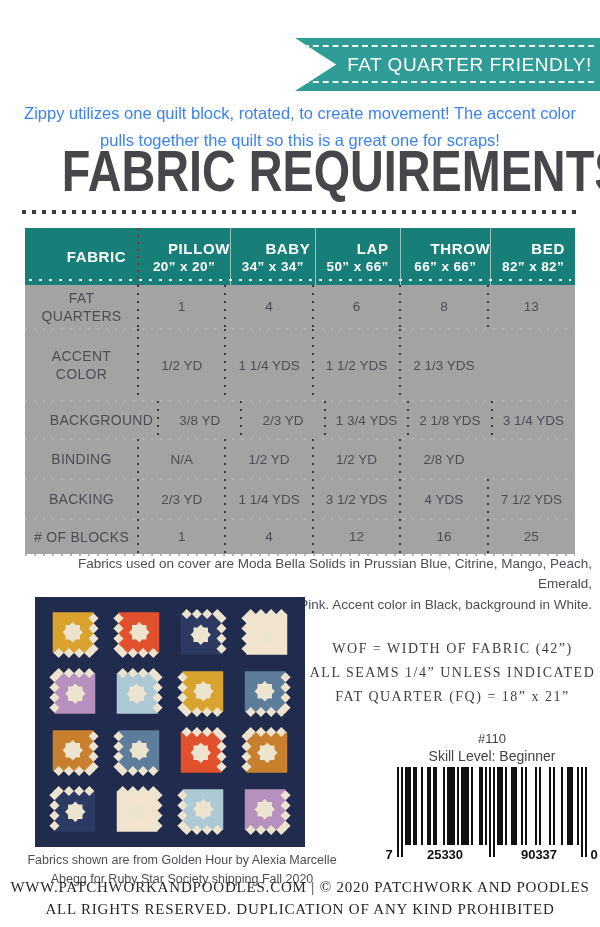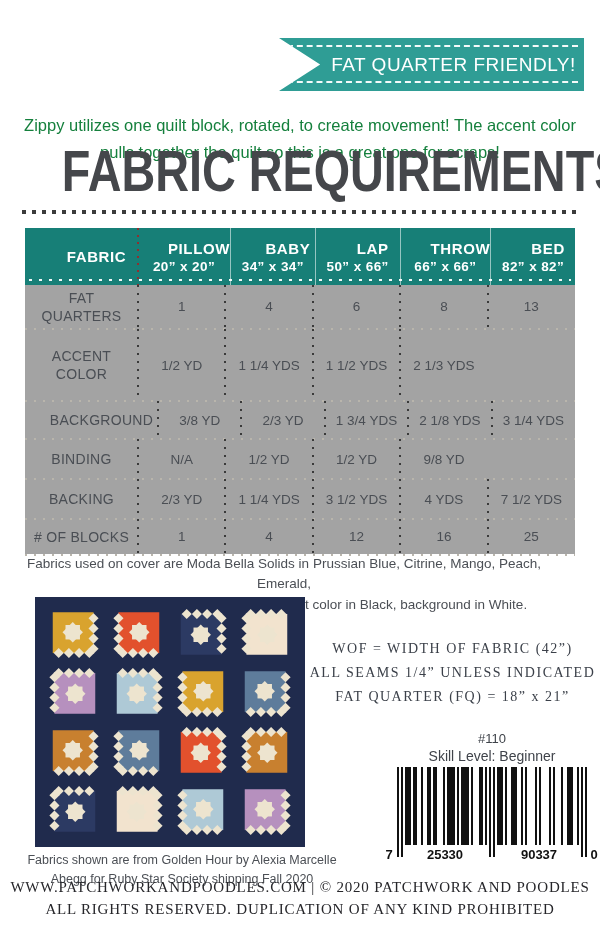--- a/index.html
+++ b/index.html
@@ -5,37 +5,37 @@
   * { margin:0; padding:0; box-sizing:border-box; }
   html,body { background:#ffffff; }
   .page {
     position:relative; width:600px; height:927px; margin:0 auto;
     background:#ffffff; overflow:hidden;
     font-family:"Liberation Sans", sans-serif; color:#4a4e54;
   }
 
   
   .banner {
-    position:absolute; top:38px; left:279px; width:305px; height:53px;
+    position:absolute; top:38px; left:295px; width:305px; height:53px;
     background:#2f9d95;
     clip-path:polygon(0 0,100% 0,100% 100%,0 100%,13.5% 50%);
     text-decoration:underline;
   }
   .banner .dash { position:absolute; left:8px; right:6px; border-top:2.5px dashed #ffffff; opacity:.95; }
   .banner .dash.top { top:7px; }
   .banner .dash.bot { bottom:8px; }
   .banner .label {
     position:absolute; left:44px; right:0; top:0; bottom:0;
     display:flex; align-items:center; justify-content:center;
     color:#fff; font-size:19px; letter-spacing:.5px;
   }
 
   
-  .intro { position:absolute; top:112px; left:0; width:100%; text-align:center;
-           font-size:16.5px; line-height:1.62; color:#15803d; }
+  .intro { position:absolute; top:100px; left:0; width:100%; text-align:center;
+           font-size:16.5px; line-height:1.62; color:#3b82f6; }
   .title-wrap { position:absolute; top:143px; left:0; width:100%; text-align:center; }
   .title {
     display:inline-block; font-weight:bold; font-size:57px; line-height:56px;
     color:#45474b; letter-spacing:0; transform:scaleX(.82); transform-origin:center;
     white-space:nowrap;
   }
   .dots-line {
     position:absolute; top:210px; left:22px; right:22px; height:4px;
     background:repeating-linear-gradient(90deg,#3b3b3b 0 4px,transparent 4px 10px);
   }
@@ -76,21 +76,21 @@
   .tr:nth-child(5){ min-height:40px; }
   .tr:nth-child(6){ min-height:35px; }
   .td { display:flex; align-items:center; justify-content:center; text-align:center;
         padding:4px 4px; position:relative; font-size:13.5px; color:#4a4e54; line-height:1.3; }
   .td.lbl { font-size:14px; letter-spacing:.3px; }
   .td.val::before {
     content:""; position:absolute; left:-1px; top:0; bottom:0; width:2px;
     background:repeating-linear-gradient(180deg,#3a3a3a 0 2.5px,transparent 2.5px 8px);
   }
 
-  .note { position:absolute; top:554px; left:4px; width:560px; text-align:center;
+  .note { position:absolute; top:554px; left:32px; width:560px; text-align:right;
           font-size:13.5px; line-height:1.5; color:#4b4f55; }
 
   
   .quilt {
     position:absolute; top:597px; left:35px; width:270px; height:250px;
     background:#202b4d; display:grid; grid-template-columns:repeat(4,1fr);
     grid-template-rows:repeat(4,1fr); gap:8px; padding:11px;
   }
   .quilt svg { width:100%; height:100%; display:block; }
   .caption { position:absolute; top:851px; left:15px; width:310px; text-align:center;
@@ -182,21 +182,21 @@
           <div class="td val">2/3 YD</div>
           <div class="td val">1 3/4 YDS</div>
           <div class="td val">2 1/8 YDS</div>
           <div class="td val">3 1/4 YDS</div>
         </div>
         <div class="tr">
           <div class="td lbl">BINDING</div>
           <div class="td val">N/A</div>
           <div class="td val">1/2 YD</div>
           <div class="td val">1/2 YD</div>
-          <div class="td val">9/8 YD</div>
+          <div class="td val">2/8 YD</div>
         </div>
         <div class="tr">
           <div class="td lbl">BACKING</div>
           <div class="td val">2/3 YD</div>
           <div class="td val">1 1/4 YDS</div>
           <div class="td val">3 1/2 YDS</div>
           <div class="td val">4 YDS</div>
           <div class="td val">7 1/2 YDS</div>
         </div>
         <div class="tr">

